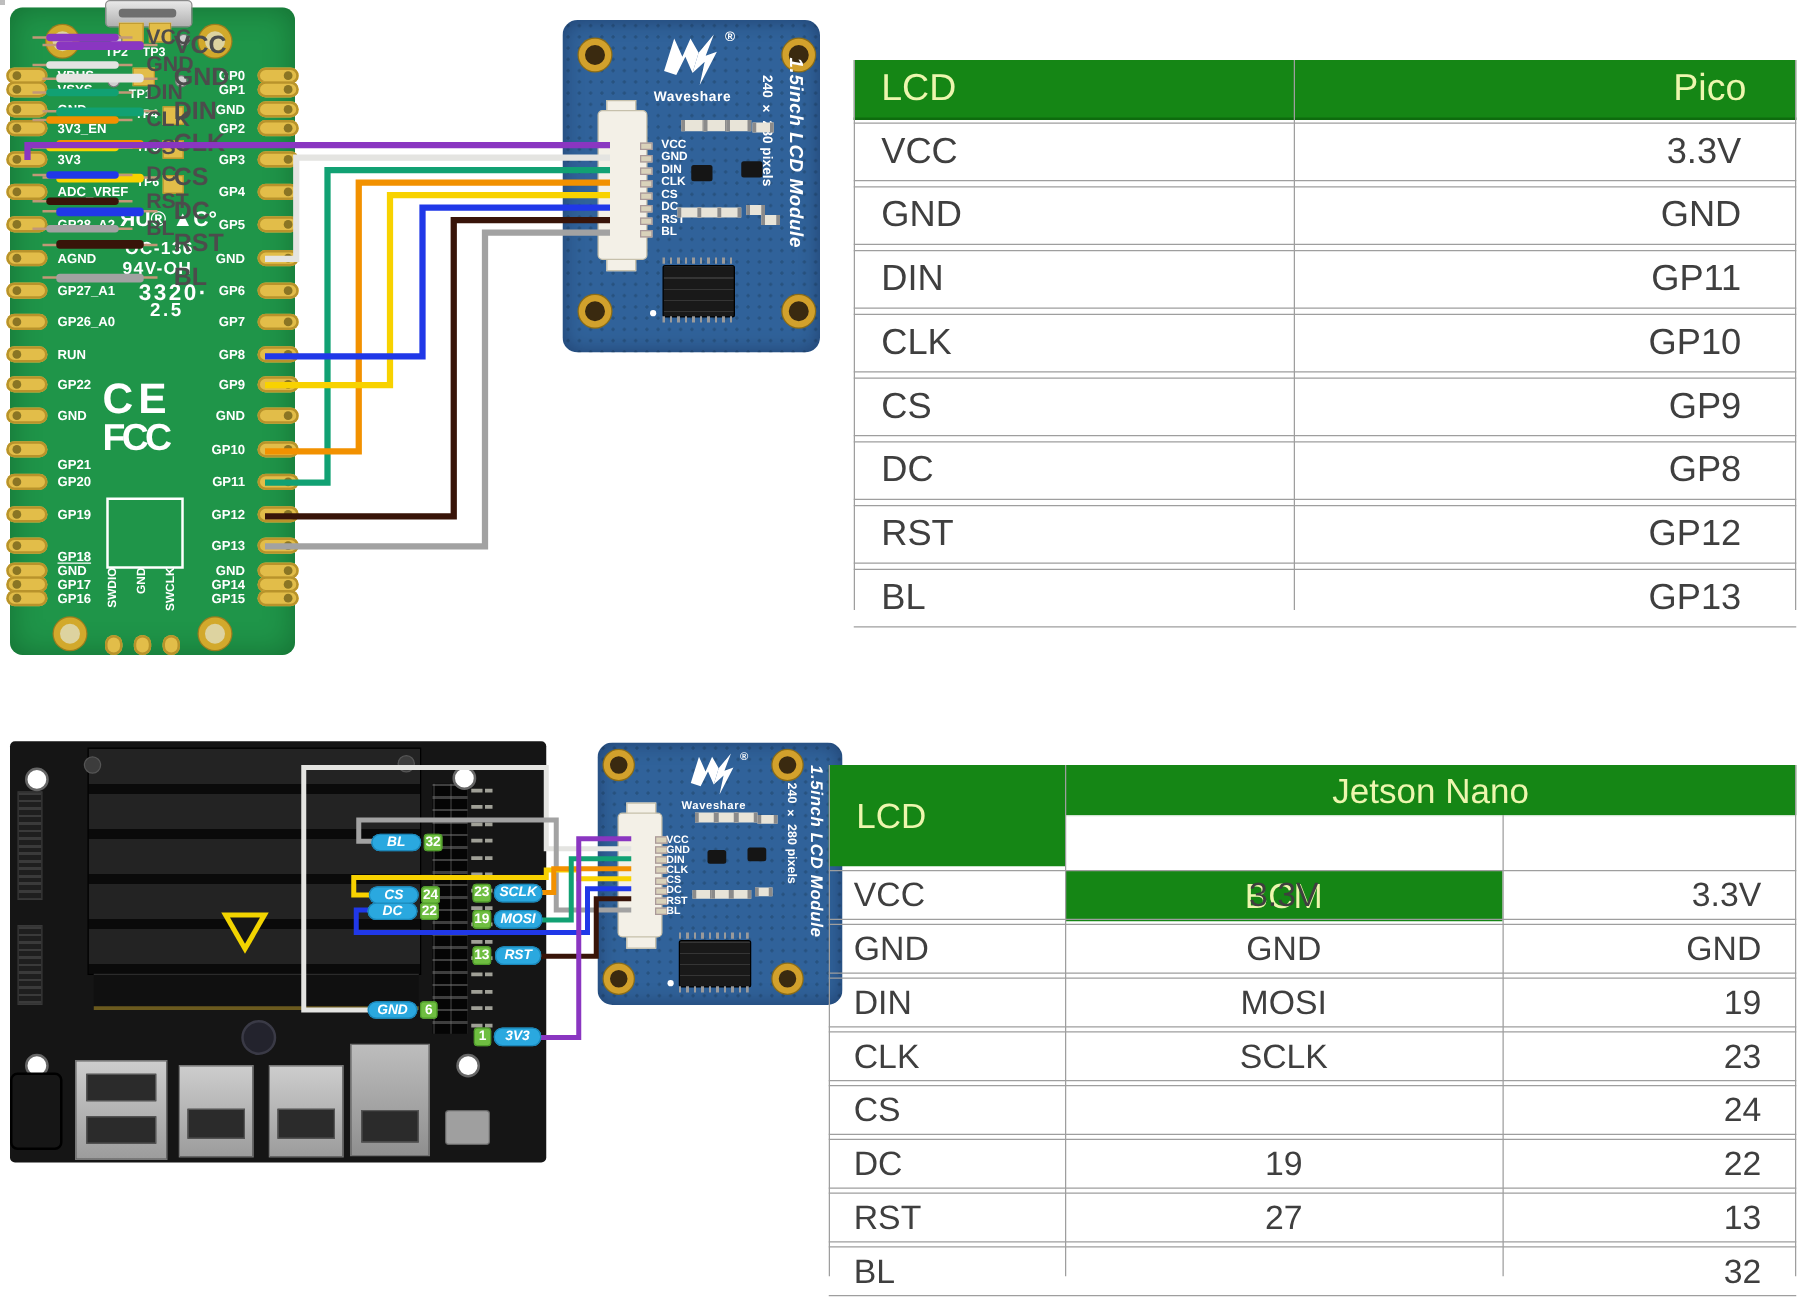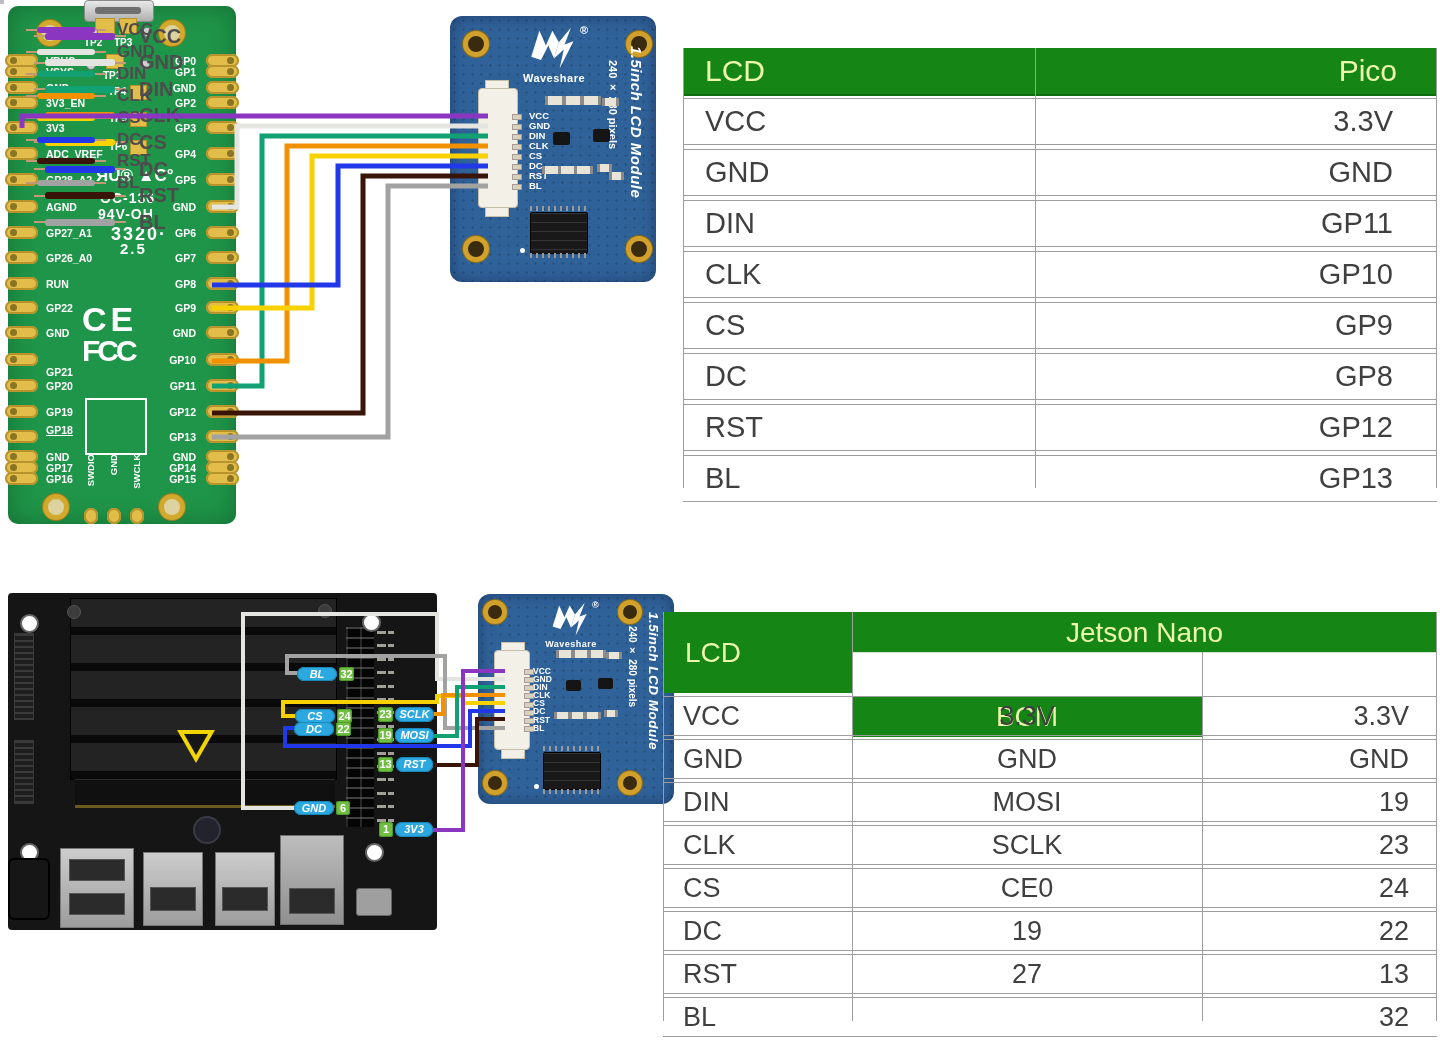--- a/index.html
+++ b/index.html
@@ -193,21 +193,21 @@
       <div class="pin-hole" style="left: 219px; top: 376px;"></div>
       <div class="pin-label" style="right: 40px; top: 374px;">GP11</div>
       <div class="pin-pad" style="left: -3px; top: 399px; width: 33px;"></div>
       <div class="pin-hole" style="left: 2px; top: 402px;"></div>
       <div class="pin-label" style="left: 38px; top: 400px;">GP19</div>
       <div class="pin-pad" style="left: 198px; top: 399px; width: 33px;"></div>
       <div class="pin-hole" style="left: 219px; top: 402px;"></div>
       <div class="pin-label" style="right: 40px; top: 400px;">GP12</div>
       <div class="pin-pad" style="left: -3px; top: 424px; width: 33px;"></div>
       <div class="pin-hole" style="left: 2px; top: 427px;"></div>
-      <div class="pin-label" style="left: 38px; top: 418px; text-decoration: underline;">GP18</div>
+      <div class="pin-label" style="left: 38px; top: 434px; text-decoration: underline;">GP18</div>
       <div class="pin-pad" style="left: 198px; top: 424px; width: 33px;"></div>
       <div class="pin-hole" style="left: 219px; top: 427px;"></div>
       <div class="pin-label" style="right: 40px; top: 425px;">GP13</div>
       <div class="pin-pad" style="left: -3px; top: 444px; width: 33px;"></div>
       <div class="pin-hole" style="left: 2px; top: 447px;"></div>
       <div class="pin-label" style="left: 38px; top: 445px;">GND</div>
       <div class="pin-pad" style="left: 198px; top: 444px; width: 33px;"></div>
       <div class="pin-hole" style="left: 219px; top: 447px;"></div>
       <div class="pin-label" style="right: 40px; top: 445px;">GND</div>
       <div class="pin-pad" style="left: -3px; top: 455px; width: 33px;"></div>
@@ -589,21 +589,20 @@
           <div class="c2">MOSI</div>
           <div class="c3">19</div>
         </div>
         <div class="t2row">
           <div class="c1">CLK</div>
           <div class="c2">SCLK</div>
           <div class="c3">23</div>
         </div>
         <div class="t2row">
           <div class="c1">CS</div>
-          <div class="c2">CE0</div>
           <div class="c3">24</div>
         </div>
         <div class="t2row">
           <div class="c1">DC</div>
           <div class="c2">19</div>
           <div class="c3">22</div>
         </div>
         <div class="t2row">
           <div class="c1">RST</div>
           <div class="c2">27</div>

